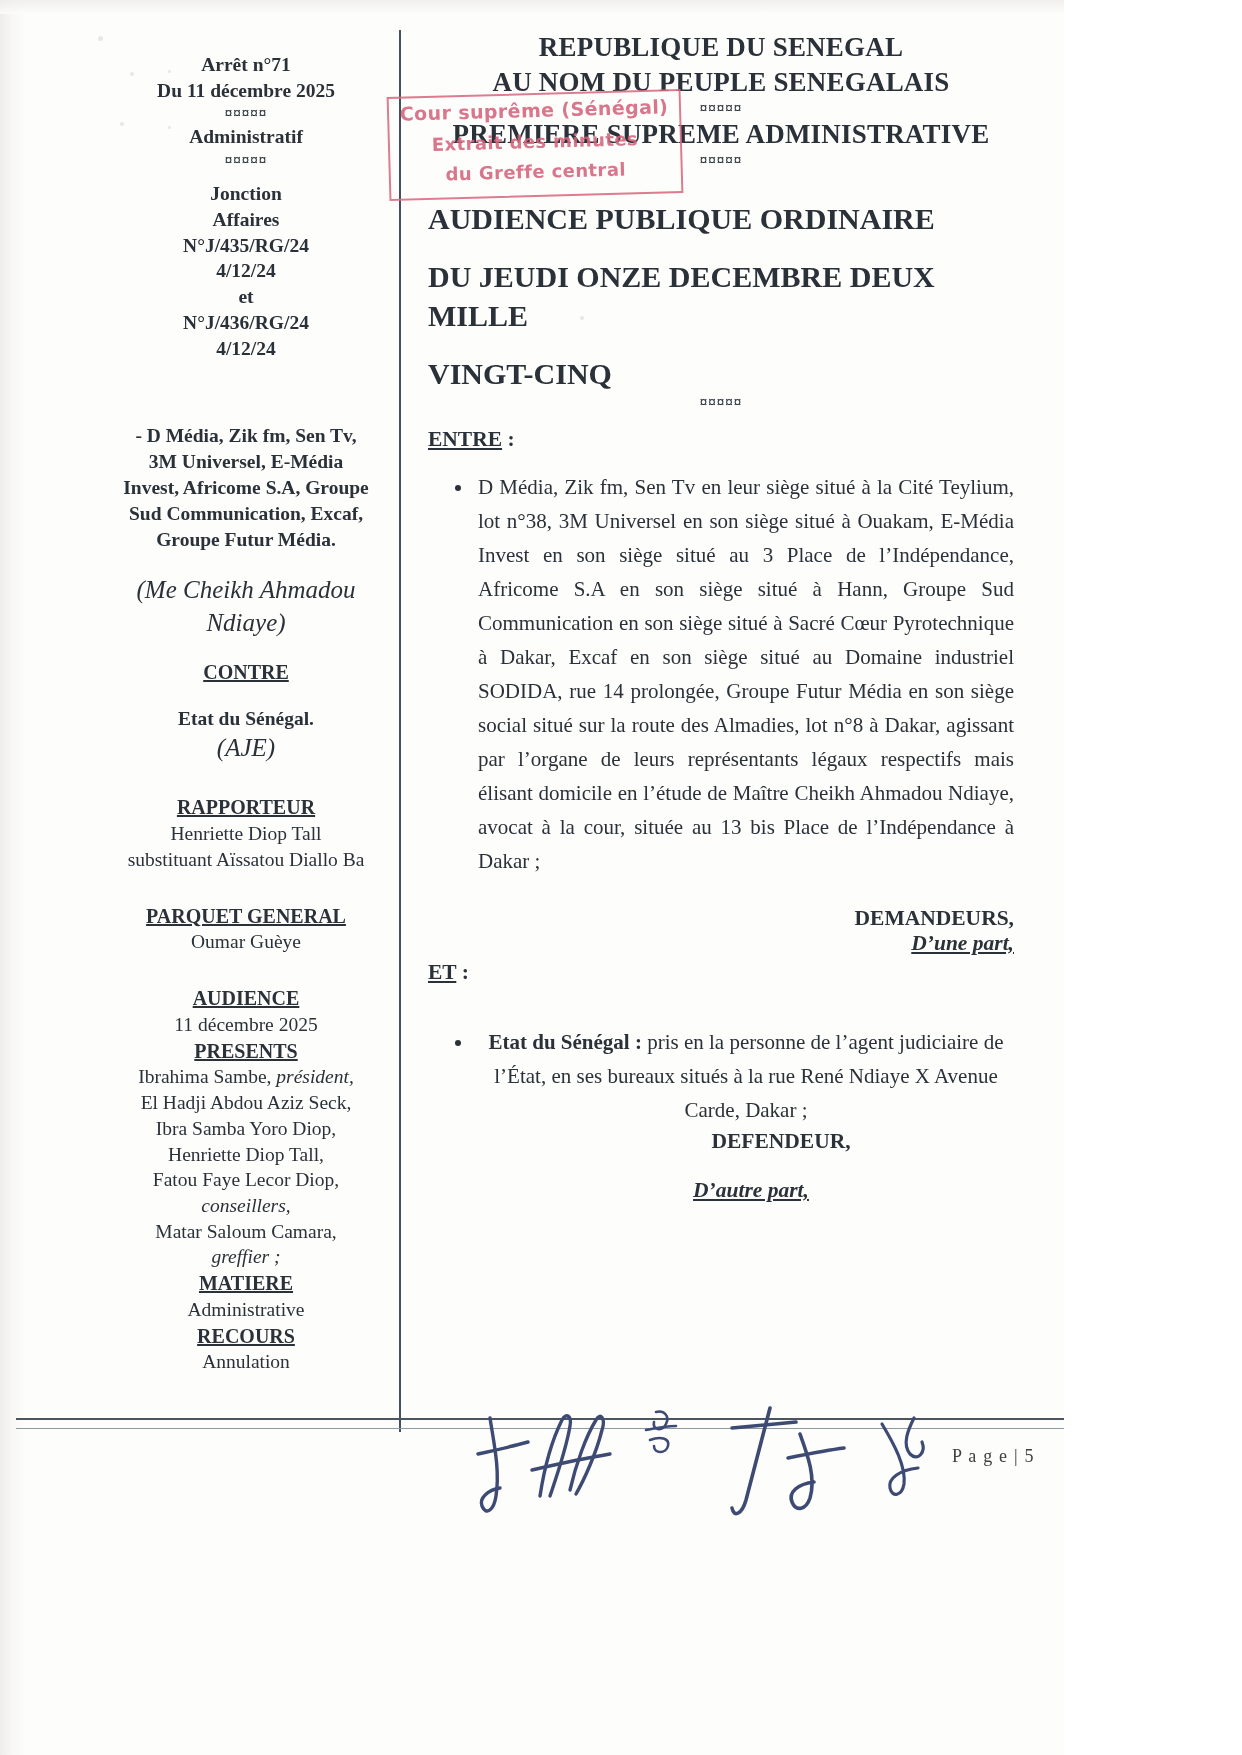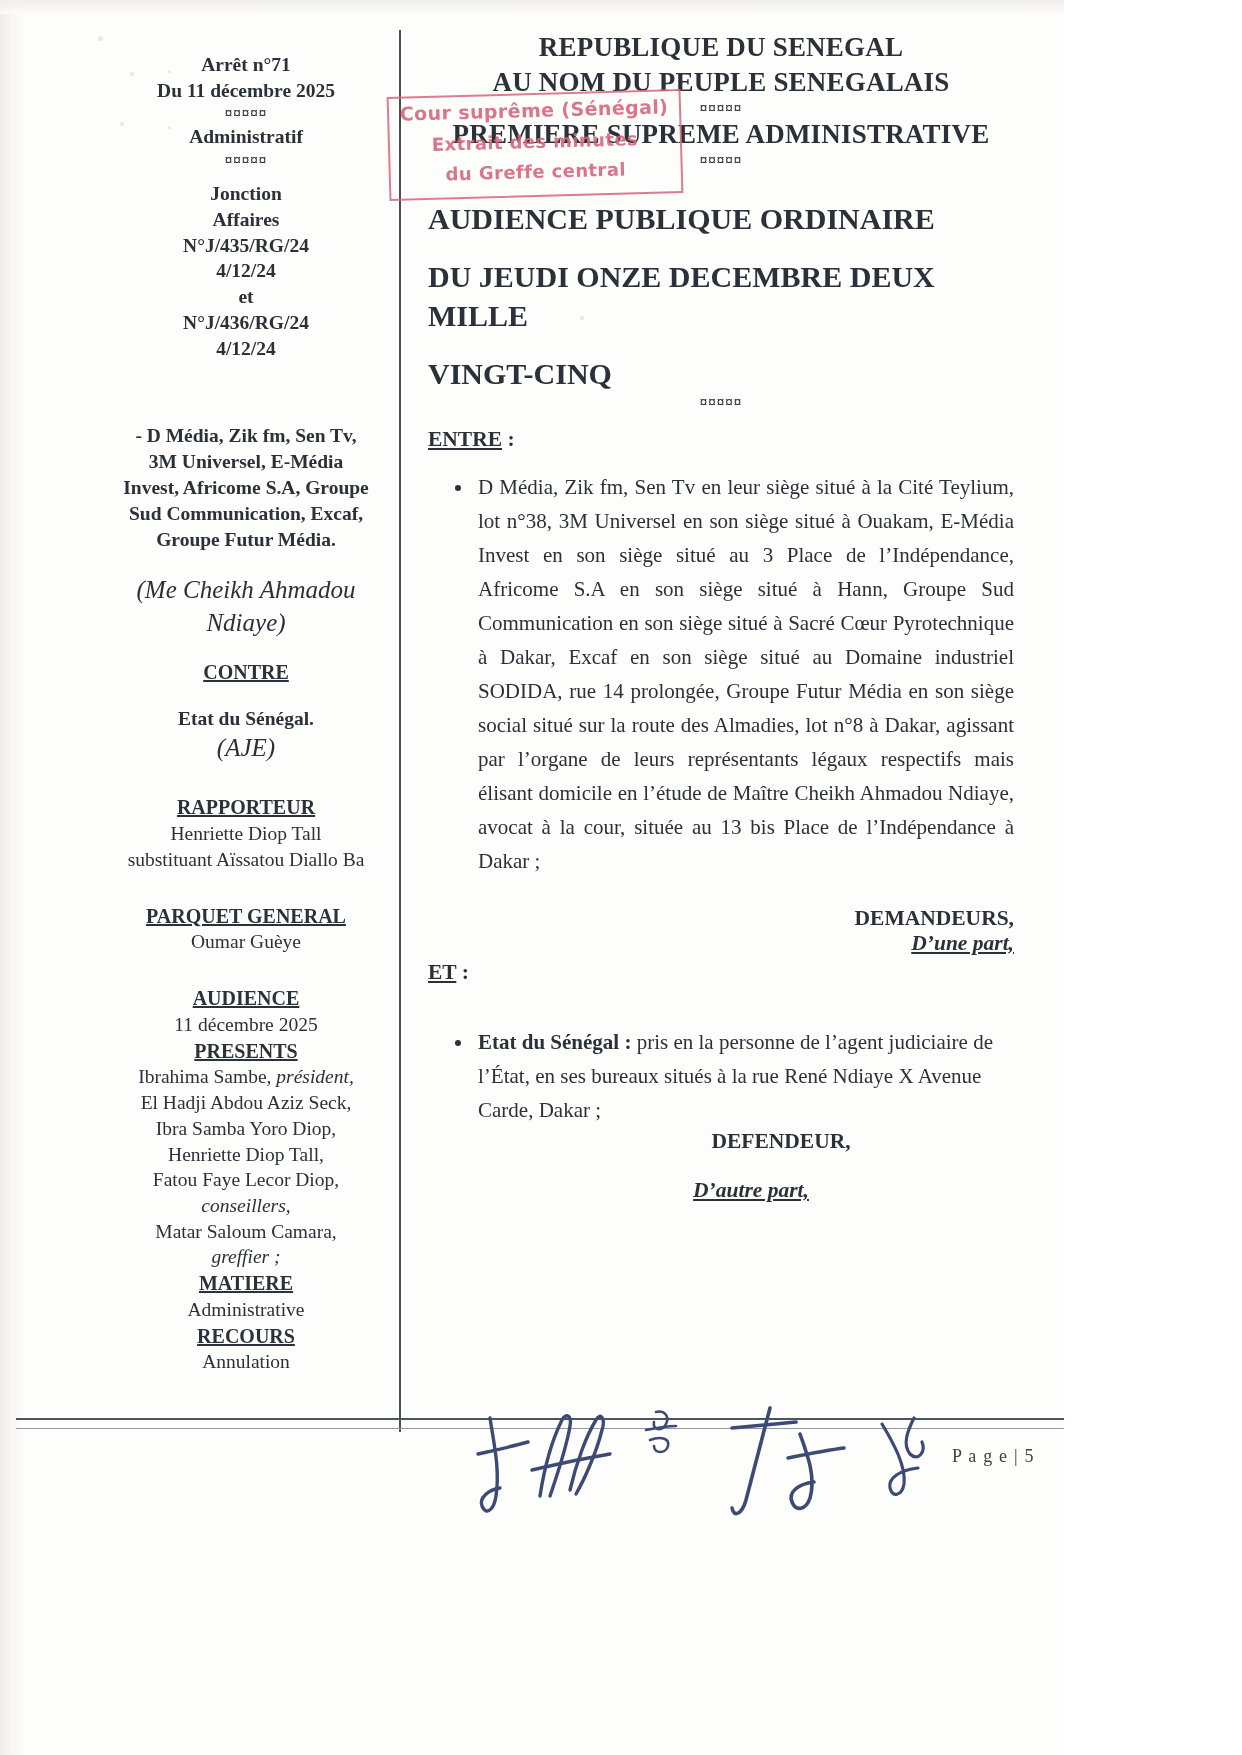--- a/index.html
+++ b/index.html
@@ -296,21 +296,21 @@
     </ul>
 
     <div style="height:28px"></div>
     <div class="align-right">DEMANDEURS,</div>
     <div class="align-right-ital">D’une part,</div>
 
     <div style="height:4px"></div>
     <div class="rc-label" style="margin-top:0"><span class="u">ET</span><span> :</span></div>
 
     <ul class="party-list" style="margin-top:40px">
-      <li style="text-align:left"><b>Etat du Sénégal :</b><span> pris en la personne de l’agent judiciaire de l’État, en ses bureaux situés à la rue René Ndiaye X Avenue Carde, Dakar ;</span></li>
+      <li style="text-align:center"><b>Etat du Sénégal :</b><span> pris en la personne de l’agent judiciaire de l’État, en ses bureaux situés à la rue René Ndiaye X Avenue Carde, Dakar ;</span></li>
     </ul>
 
     <div class="center-bold" style="margin-top:2px;margin-left:120px">DEFENDEUR,</div>
     <div style="height:24px"></div>
     <div class="center-bold-ital" style="margin-left:60px">D’autre part,</div>
   </div>
 
   <div class="stamp">
     <div class="stamp-line stamp-l1">Cour suprême (Sénégal)</div>
     <div class="stamp-line stamp-l2">Extrait des minutes</div>

